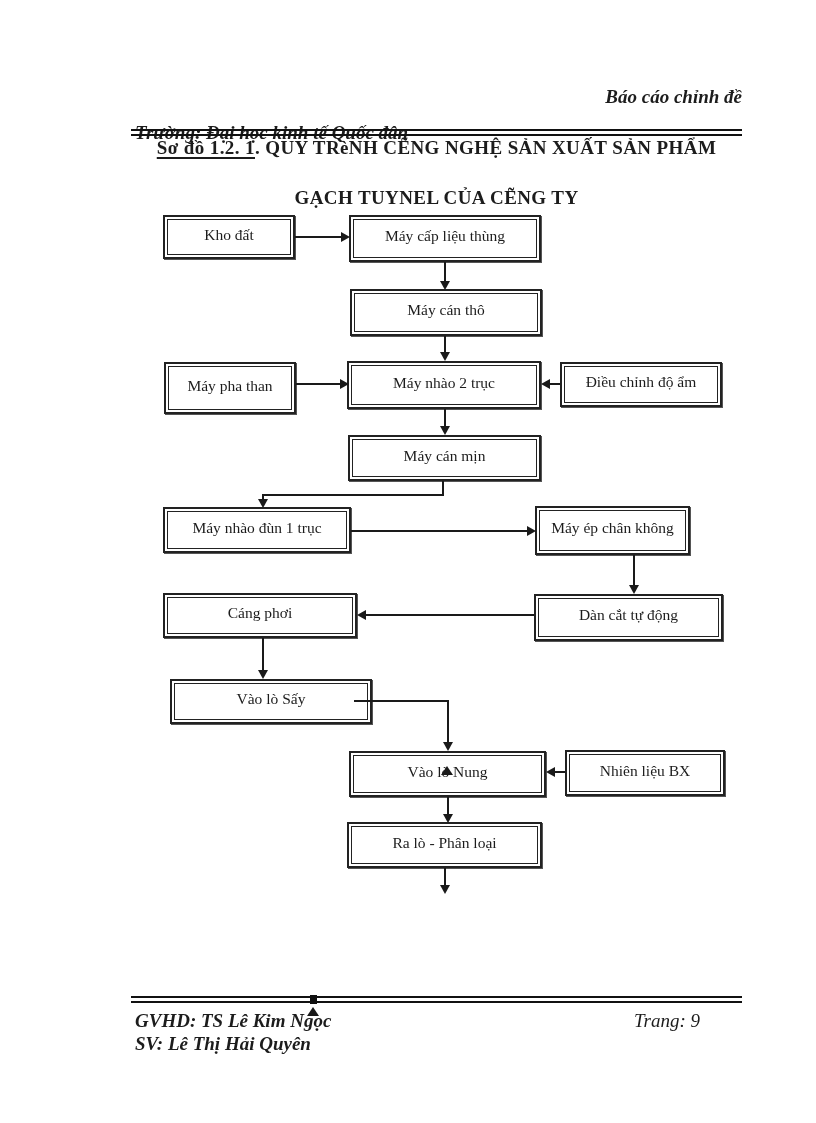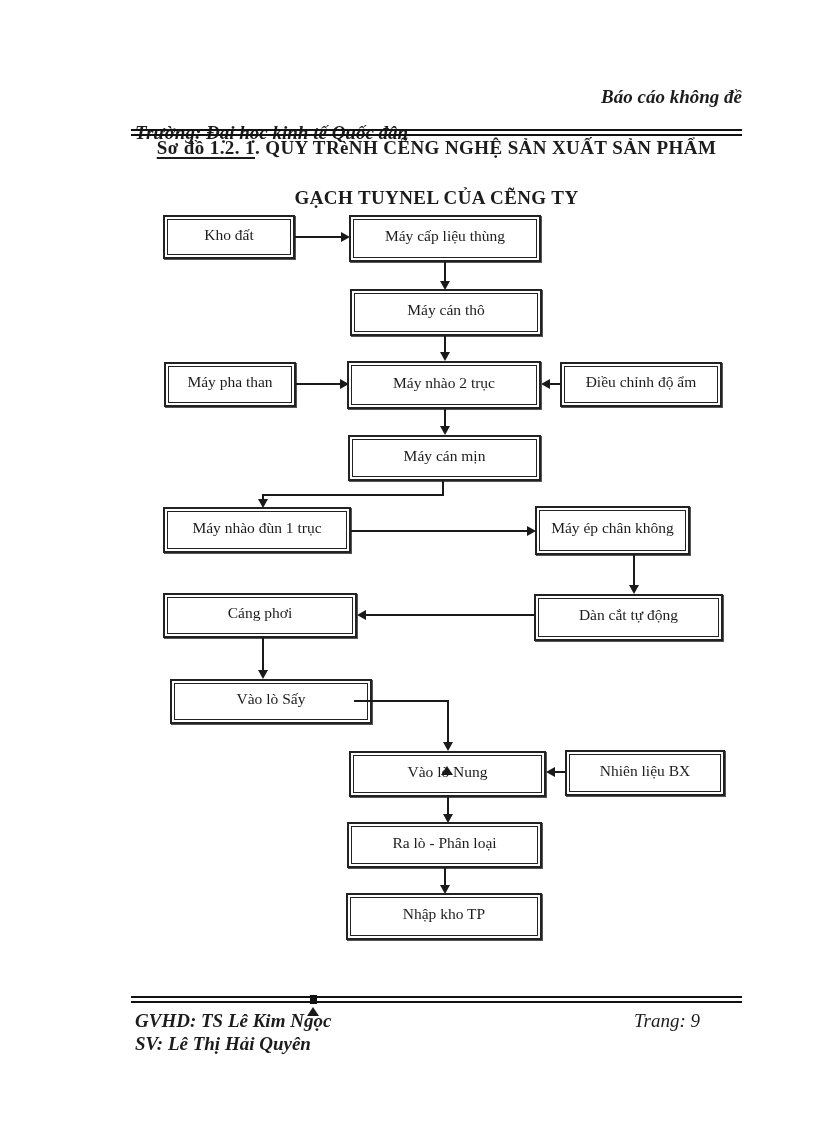--- a/index.html
+++ b/index.html
@@ -40,38 +40,38 @@
   .ah-d{border-left:5px solid transparent;border-right:5px solid transparent;border-top:9px solid #1a1a1a;}
   .ah-u{border-left:6px solid transparent;border-right:6px solid transparent;border-bottom:9px solid #1a1a1a;}
   .tick{position:absolute;background:#111;}
 </style>
 </head>
 <body>
 
 <div class="page">
 
   <div class="hdr hdr-left">Trường: Đại học kinh tế Quốc đân</div>
-  <div class="hdr hdr-right">Báo cáo không đề</div>
+  <div class="hdr hdr-right">Báo cáo chỉnh đề</div>
   <div class="rule rule-top"></div>
 
   <div class="title">
     <div class="t1"><span class="tnum">Sơ đồ 1.2. 1</span><span>. QUY TRèNH CẼNG NGHỆ SẢN XUẤT SẢN PHẨM</span></div>
     <div class="t2">GẠCH TUYNEL CỦA CẼNG TY</div>
   </div>
 
   <div class="fbox" style="left:163px;top:215px;width:132px;height:44px">
       <div class="fbox-in">Kho đất</div>
     </div>
   <div class="fbox" style="left:349px;top:215px;width:192px;height:47px">
       <div class="fbox-in">Máy cấp liệu thùng</div>
     </div>
   <div class="fbox" style="left:350px;top:289px;width:192px;height:47px">
       <div class="fbox-in">Máy cán thô</div>
     </div>
-  <div class="fbox" style="left:164px;top:362px;width:132px;height:45px">
+  <div class="fbox" style="left:164px;top:362px;width:132px;height:52px">
       <div class="fbox-in">Máy pha than</div>
     </div>
   <div class="fbox" style="left:347px;top:361px;width:194px;height:48px">
       <div class="fbox-in">Máy nhào 2 trục</div>
     </div>
   <div class="fbox" style="left:560px;top:362px;width:162px;height:45px">
       <div class="fbox-in">Điều chỉnh độ ẩm</div>
     </div>
   <div class="fbox" style="left:348px;top:435px;width:193px;height:46px">
       <div class="fbox-in">Máy cán mịn</div>
@@ -92,23 +92,20 @@
       <div class="fbox-in">Vào lò Sấy</div>
     </div>
   <div class="fbox" style="left:349px;top:751px;width:197px;height:46px">
       <div class="fbox-in">Vào lò Nung</div>
     </div>
   <div class="fbox" style="left:347px;top:822px;width:195px;height:46px">
       <div class="fbox-in">Ra lò - Phân loại</div>
     </div>
   <div class="fbox" style="left:565px;top:750px;width:160px;height:46px">
       <div class="fbox-in">Nhiên liệu BX</div>
-    </div>
-  <div class="fbox" style="left:346px;top:893px;width:196px;height:47px">
-      <div class="fbox-in">Nhập kho TP</div>
     </div>
 
   <div class="hl" style="left:295px;top:236px;width:46px"></div>
   <div class="ah ah-r" style="left:341px;top:232px"></div>
 
   <div class="vl" style="left:444px;top:262px;height:21px"></div>
   <div class="ah ah-d" style="left:440px;top:281px"></div>
 
   <div class="vl" style="left:444px;top:336px;height:17px"></div>
   <div class="ah ah-d" style="left:440px;top:352px"></div>

